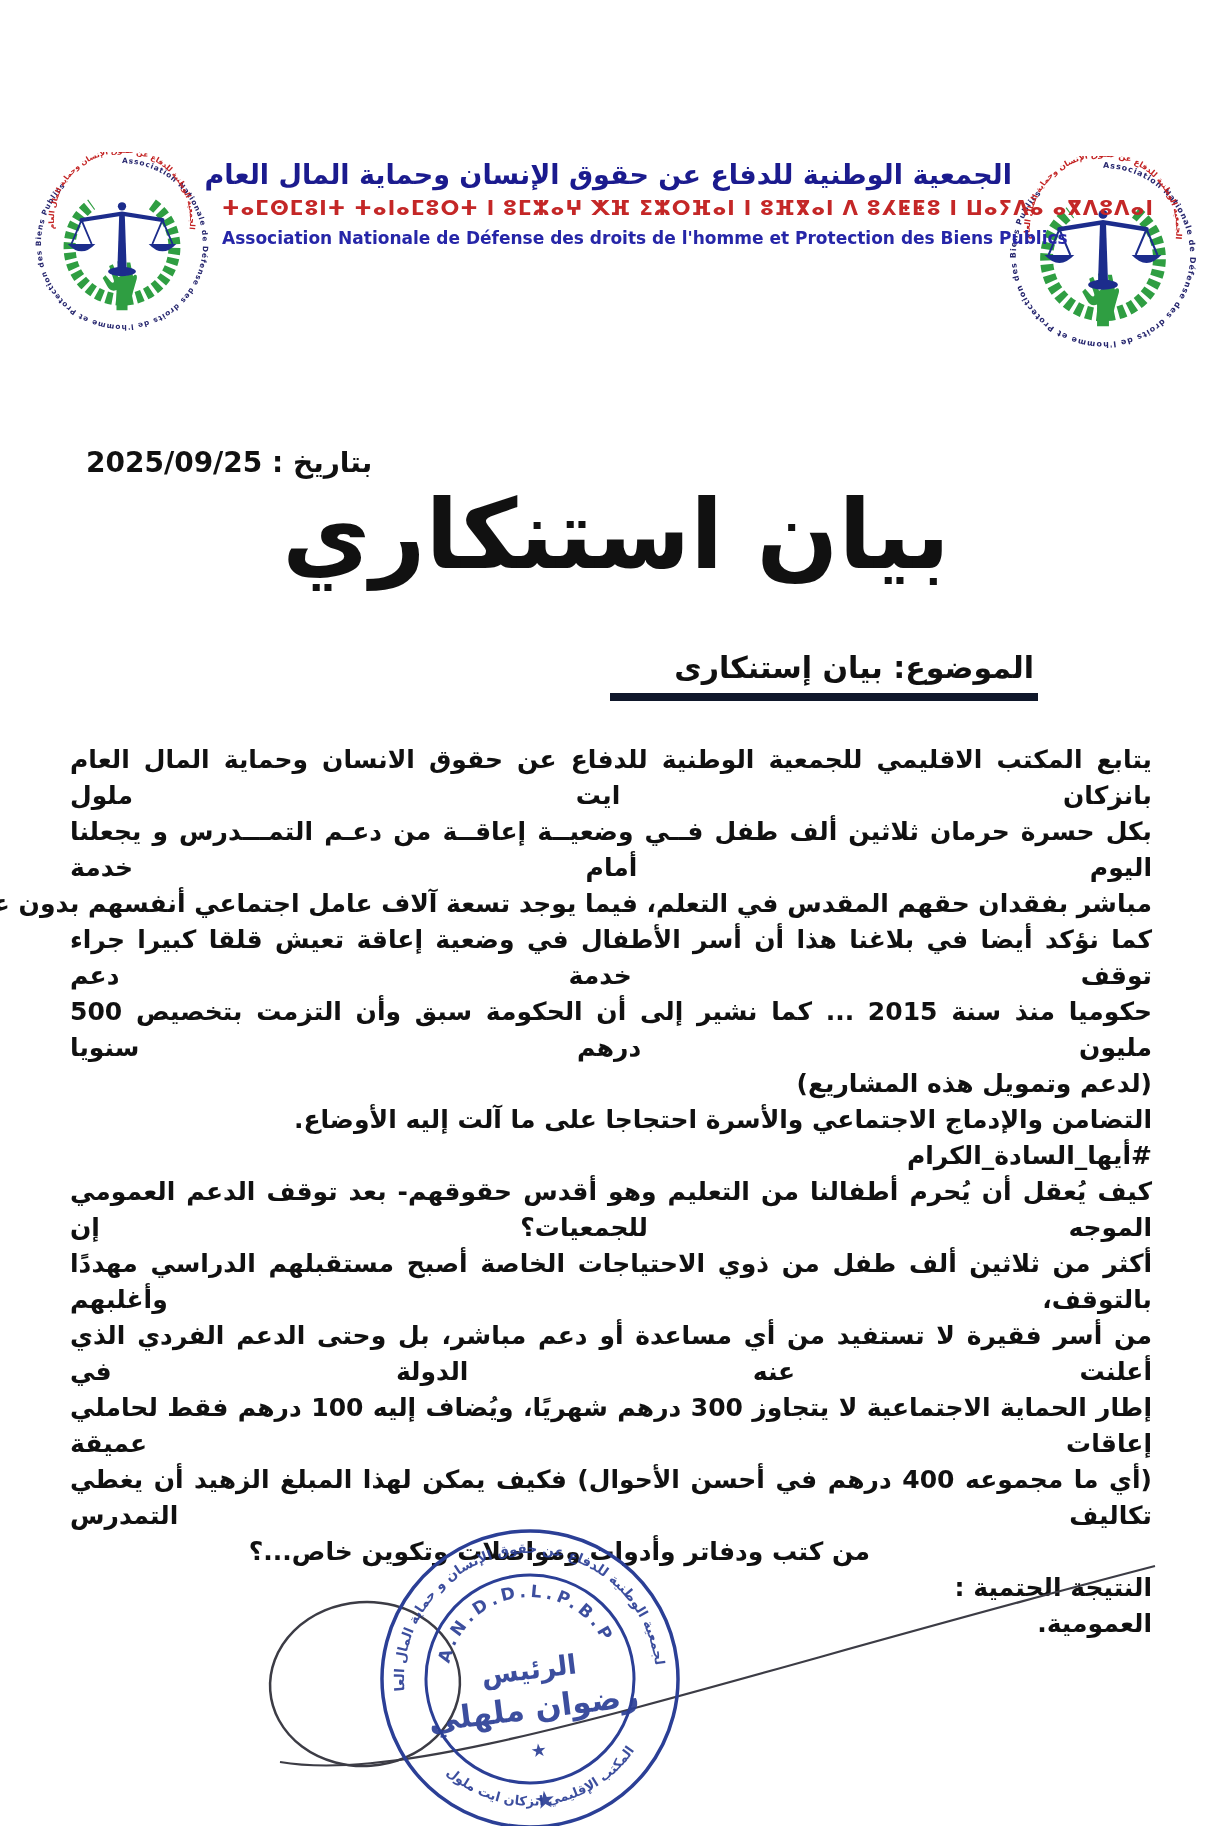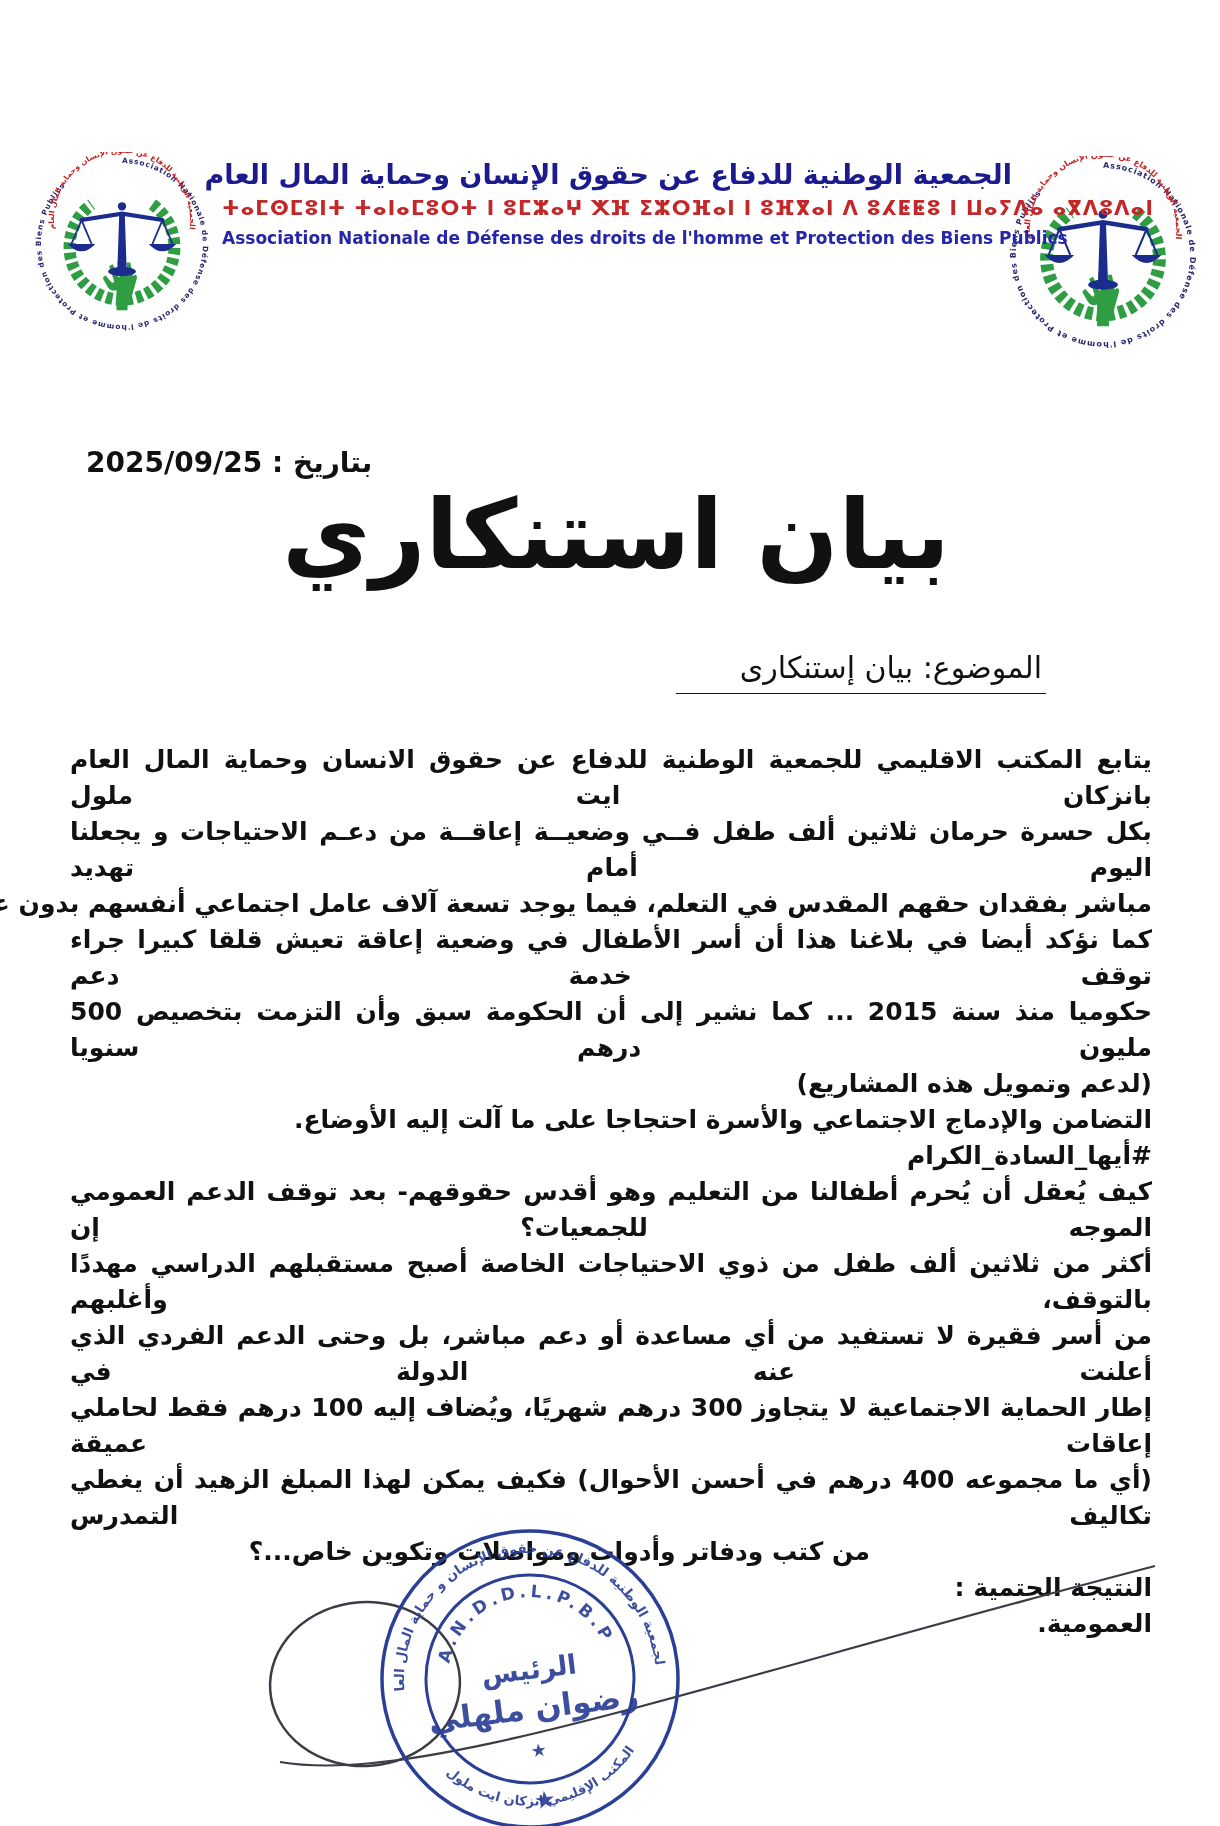--- a/index.html
+++ b/index.html
@@ -13,22 +13,22 @@
   .emblem-left{left:30px;top:152px;width:184px;height:184px;}
   .emblem-right{left:1004px;top:156px;width:198px;height:198px;}
   .header-center{position:absolute;left:222px;top:158px;width:790px;text-align:center;}
   .org-ar{direction:rtl;white-space:nowrap;color:#1b1b8e;font-weight:bold;font-size:27px;line-height:1.25;}
   .org-tif{white-space:nowrap;color:#c42727;font-weight:bold;font-size:20px;margin-top:4px;letter-spacing:1px;}
   .org-fr{white-space:nowrap;color:#2626a8;font-weight:bold;font-size:17px;margin-top:8px;}
   
   .date-line{position:absolute;left:86px;top:446px;direction:rtl;font-weight:bold;font-size:28px;}
   .main-title{position:absolute;left:6px;top:478px;width:100%;text-align:center;direction:rtl;
               font-weight:bold;font-size:96px;line-height:1.2;}
-  .subject{position:absolute;top:650px;right:174px;direction:rtl;font-weight:normal;font-size:30px;
-           border-bottom:1px solid #0f172a;padding:0 4px 8px 64px;}
+  .subject{position:absolute;top:650px;right:182px;direction:rtl;font-weight:bold;font-size:30px;
+           border-bottom:8px solid #0f172a;padding:0 4px 8px 64px;}
   
   .body-text{position:absolute;left:70px;top:742px;width:1082px;direction:rtl;
              font-weight:bold;font-size:25px;}
   .line{line-height:36px;text-align:right;white-space:nowrap;}
   .line.j{white-space:normal;text-align:justify;text-align-last:justify;text-justify:inter-word;}
   .line.i{padding-right:282px;}
   
   .sig-layer{position:absolute;left:140px;top:1514px;width:1080px;height:312px;}
   svg text{user-select:none;}
 </style>
@@ -98,21 +98,21 @@
   </div>
 
   <div class="date-line">بتاريخ : 2025/09/25</div>
 
   <div class="main-title">بيان استنكاري</div>
 
   <div class="subject">الموضوع: بيان  إستنكارى</div>
 
   <div class="body-text">
       <div class="line j">يتابع المكتب الاقليمي للجمعية الوطنية للدفاع عن حقوق الانسان وحماية المال العام بانزكان ايت ملول</div>
-      <div class="line j">بكل حسرة حرمان ثلاثين ألف طفل فــي وضعيــة إعاقــة من دعـم الاحتياجات و يجعلنا اليوم أمام تهديد</div>
+      <div class="line j">بكل حسرة حرمان ثلاثين ألف طفل فــي وضعيــة إعاقــة من دعـم التمـــدرس و يجعلنا اليوم أمام خدمة</div>
       <div class="line r">مباشر بفقدان حقهم المقدس في التعلم، فيما يوجد تسعة آلاف عامل اجتماعي أنفسهم بدون عمل.</div>
       <div class="line j">كما نؤكد أيضا في بلاغنا هذا أن أسر الأطفال في وضعية إعاقة تعيش قلقا كبيرا جراء توقف خدمة دعم</div>
       <div class="line j">حكوميا منذ سنة 2015 ... كما نشير إلى أن الحكومة سبق وأن التزمت بتخصيص 500 مليون درهم سنويا</div>
       <div class="line r">(لدعم وتمويل هذه المشاريع)</div>
       <div class="line r">التضامن والإدماج الاجتماعي والأسرة احتجاجا على ما آلت إليه الأوضاع.</div>
       <div class="line r">#أيها_السادة_الكرام</div>
       <div class="line j">كيف يُعقل أن يُحرم أطفالنا من التعليم وهو أقدس حقوقهم- بعد توقف الدعم العمومي الموجه للجمعيات؟ إن</div>
       <div class="line j">أكثر من ثلاثين ألف طفل من ذوي الاحتياجات الخاصة أصبح مستقبلهم الدراسي مهددًا بالتوقف، وأغلبهم</div>
       <div class="line j">من أسر فقيرة لا تستفيد من أي مساعدة أو دعم مباشر، بل وحتى الدعم الفردي الذي أعلنت عنه الدولة في</div>
       <div class="line j">إطار الحماية الاجتماعية لا يتجاوز 300 درهم شهريًا، ويُضاف إليه 100 درهم فقط لحاملي إعاقات عميقة</div>

